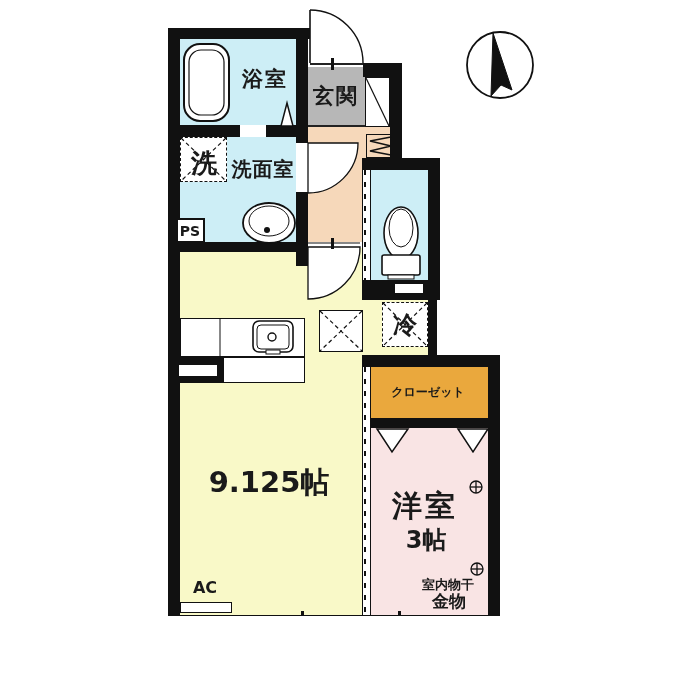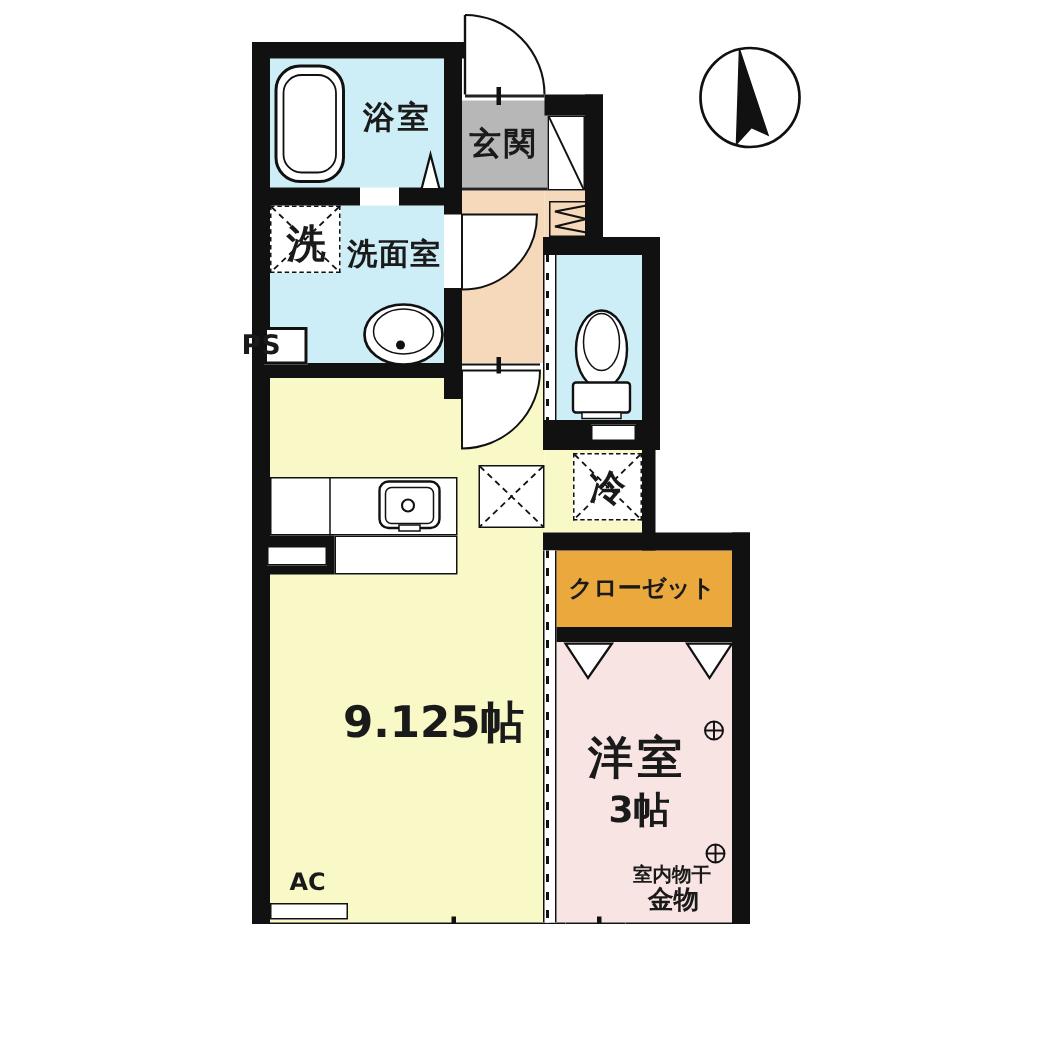--- a/index.html
+++ b/index.html
@@ -173,23 +173,23 @@
     <g>
       <circle cx="500" cy="65" r="33" fill="#fff" stroke="#111" stroke-width="1.8"></circle>
       <polygon points="493,33 512,90 501,85 491,96" fill="#111" stroke="#111" stroke-width="1"></polygon>
     </g>
   </svg>
 
   <div class="lbl" style="left:265px;top:79px;font-size:21px;letter-spacing:2px;">浴室</div>
   <div class="lbl" style="left:336px;top:96px;font-size:21px;letter-spacing:2px;">玄関</div>
   <div class="lbl" style="left:204px;top:163px;font-size:26px;">洗</div>
   <div class="lbl" style="left:263px;top:169px;font-size:20px;letter-spacing:1px;">洗面室</div>
-  <div class="lbl" style="left:174px;top:231px;font-size:18px;">PS</div>
+  <div class="lbl" style="left:190px;top:231px;font-size:14px;">PS</div>
   <div class="lbl" style="left:405px;top:325px;font-size:24px;">冷</div>
-  <div class="lbl" style="left:269px;top:482px;font-size:29px;margin-left:20px;">9.125帖</div>
-  <div class="lbl" style="left:428px;top:392px;font-size:16px;">クローゼット</div>
+  <div class="lbl" style="left:269px;top:482px;font-size:29px;">9.125帖</div>
+  <div class="lbl" style="left:428px;top:392px;font-size:12px;">クローゼット</div>
   <div class="lbl" style="left:425px;top:506px;font-size:30px;letter-spacing:3px;">洋室</div>
   <div class="lbl" style="left:426px;top:540px;font-size:24px;">3帖</div>
   <div class="lbl" style="left:448px;top:584px;font-size:13px;">室内物干</div>
   <div class="lbl" style="left:449px;top:601px;font-size:17px;">金物</div>
   <div class="lbl" style="left:205px;top:588px;font-size:16px;">AC</div>
 
 </div>
 
 </body></html>

